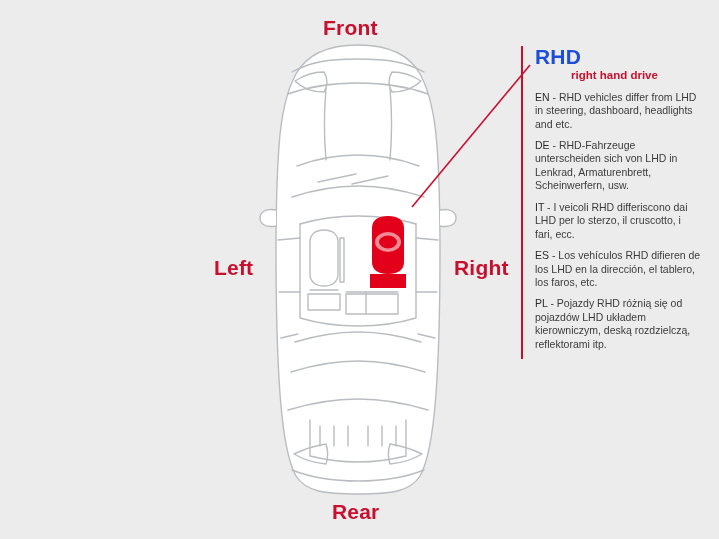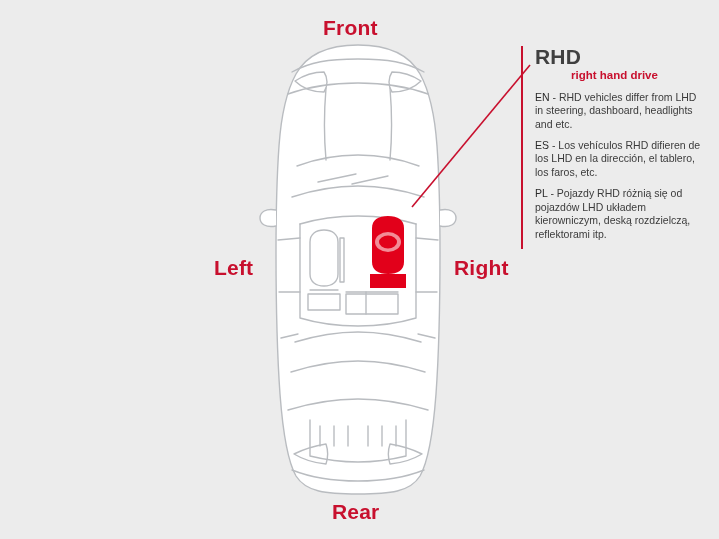--- a/index.html
+++ b/index.html
@@ -54,21 +54,21 @@
   .info-panel {
     position: absolute;
     left: 521px;
     top: 46px;
     width: 180px;
     border-left: 2px solid #c8102e;
     padding-left: 12px;
     box-sizing: border-box;
   }
   .info-title {
-    color: #404040;
+    color: #1d4ed8;
     font-weight: bold;
     font-size: 21px;
     line-height: 1.05;
     margin: 0 0 1px 0;
     letter-spacing: 0.2px;
   }
   .info-subtitle {
     color: #c8102e;
     font-weight: bold;
     font-size: 11.5px;
@@ -190,20 +190,26 @@
   </svg>
 
   <div class="info-panel">
     <div class="info-title">RHD</div>
     <div class="info-subtitle">right hand drive</div>
     <div>
       <div class="entry">
         <span class="lang">EN</span><span> - RHD vehicles differ from LHD in steering, dashboard, headlights and etc.</span>
       </div>
       <div class="entry">
+        <span class="lang">DE</span><span> - RHD-Fahrzeuge unterscheiden sich von LHD in Lenkrad, Armaturenbrett, Scheinwerfern, usw.</span>
+      </div>
+      <div class="entry">
+        <span class="lang">IT</span><span> - I veicoli RHD differiscono dai LHD per lo sterzo, il cruscotto, i fari, ecc.</span>
+      </div>
+      <div class="entry">
         <span class="lang">ES</span><span> - Los vehículos RHD difieren de los LHD en la dirección, el tablero, los faros, etc.</span>
       </div>
       <div class="entry">
         <span class="lang">PL</span><span> - Pojazdy RHD różnią się od pojazdów LHD układem kierowniczym, deską rozdzielczą, reflektorami itp.</span>
       </div>
     </div>
   </div>
 
 </div>
 

